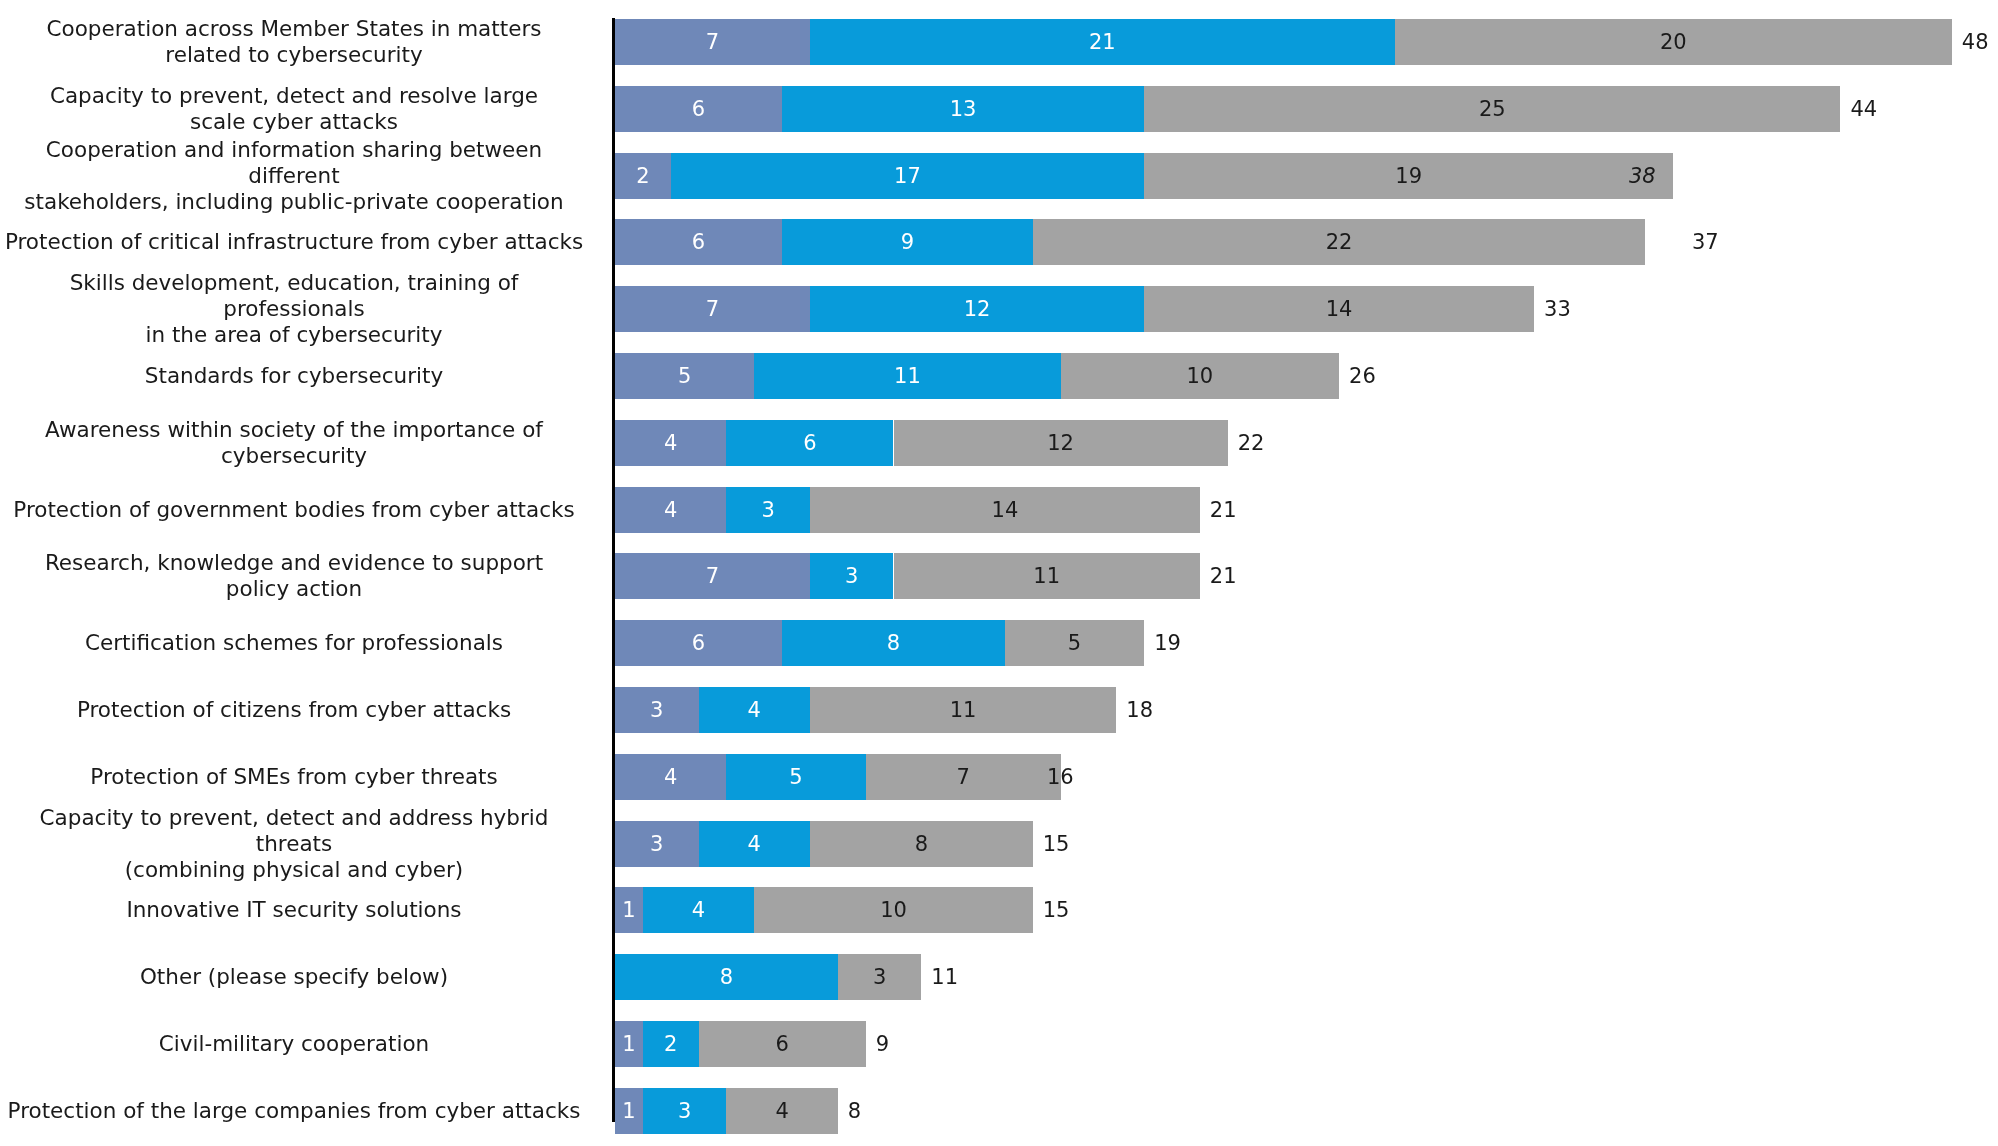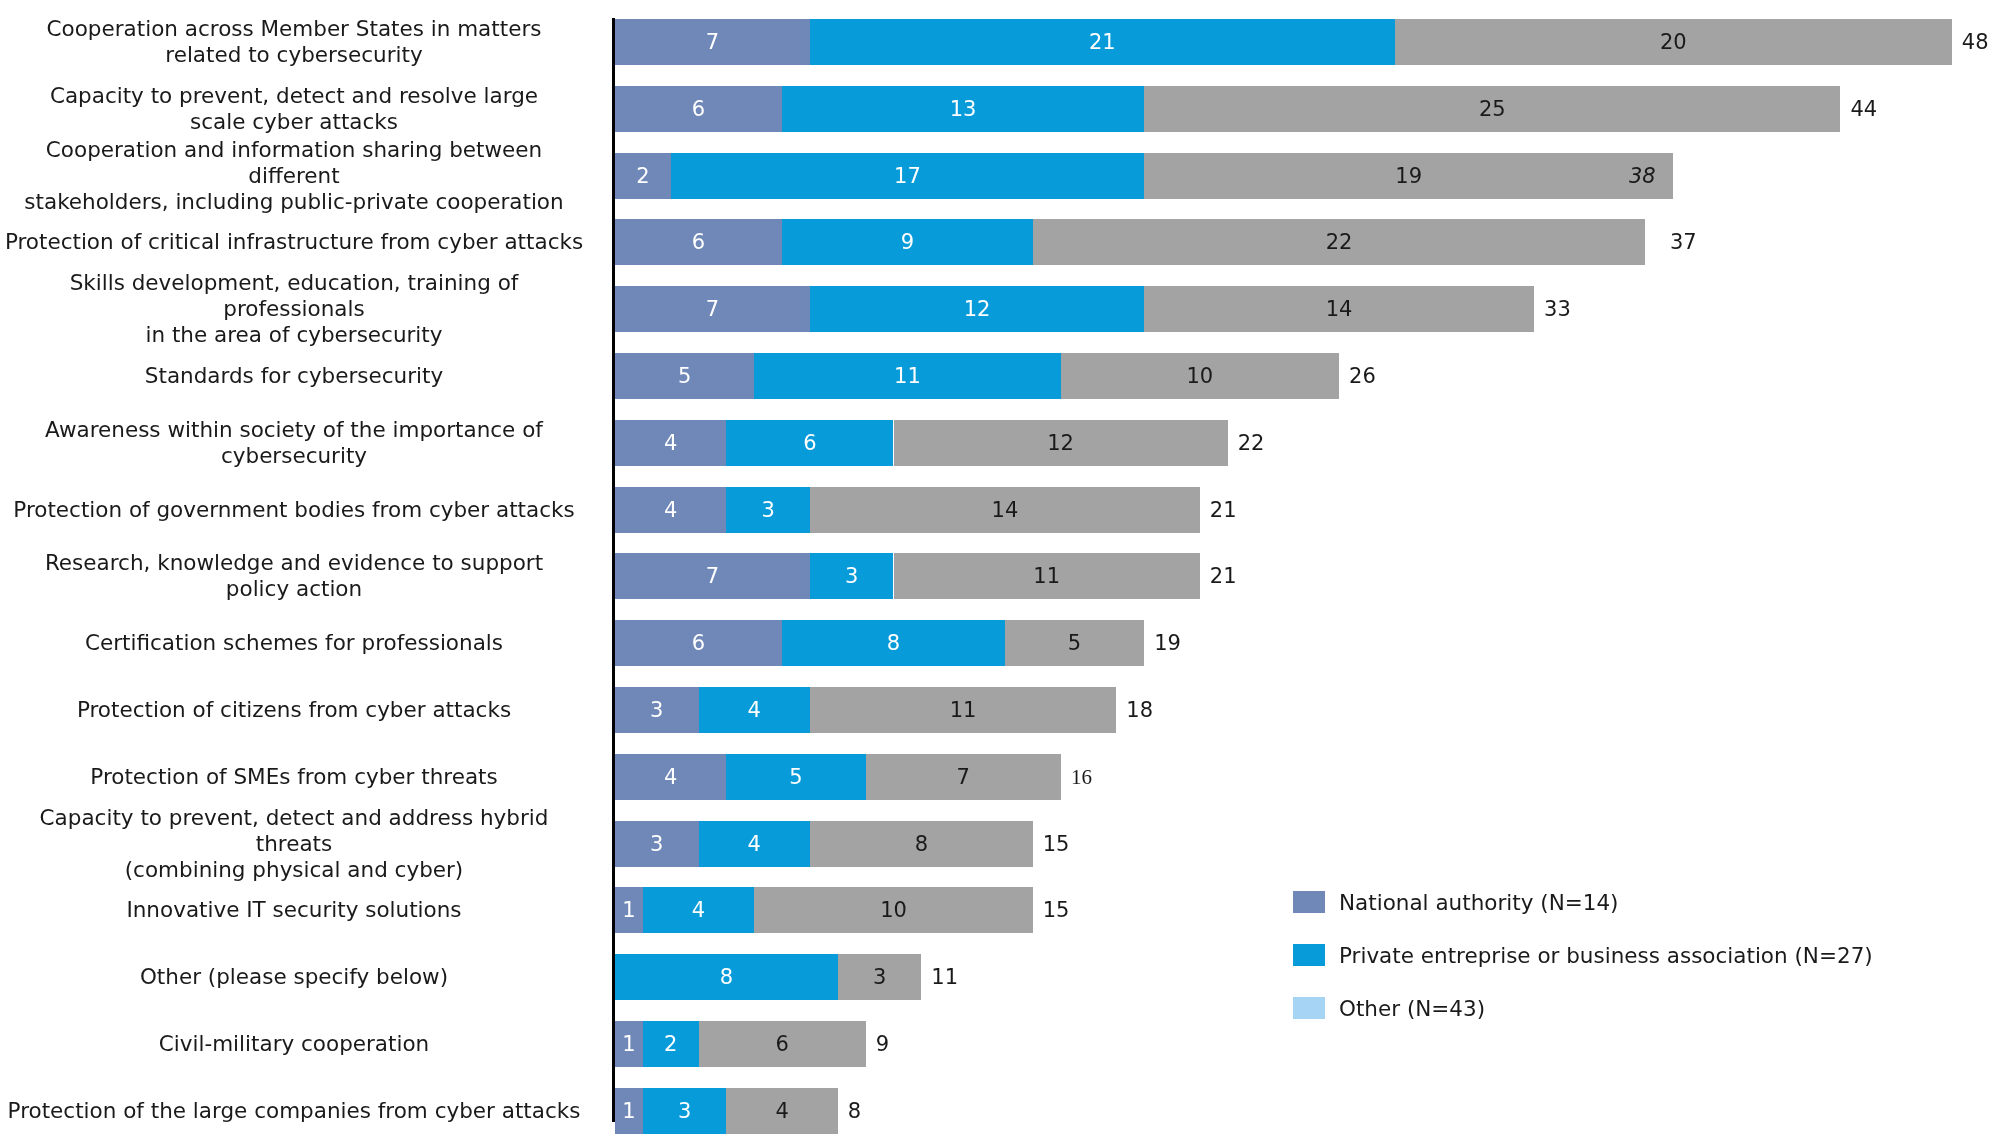--- a/index.html
+++ b/index.html
@@ -144,21 +144,21 @@
         <div class="bar-area" style="width: 1150.45px; height: 46px;">
           <div class="seg s0" style="left: 0px; width: 167.1px;">
             <span class="v">6</span>
           </div>
           <div class="seg s1" style="left: 167.1px; width: 250.65px;">
             <span class="v">9</span>
           </div>
           <div class="seg s2" style="left: 417.75px; width: 612.7px;">
             <span class="v">22</span>
           </div>
-          <div class="total" style="left: 1045px; text-align: center;">37</div>
+          <div class="total" style="left: 1067px; text-align: center;">37</div>
         </div>
       </div>
       <div class="row" style="top: 286.2px;">
         <div class="cat-label">Skills development, education, training of professionals
 in the area of cybersecurity</div>
         <div class="bar-area" style="width: 1039.05px; height: 46px;">
           <div class="seg s0" style="left: 0px; width: 194.95px;">
             <span class="v">7</span>
           </div>
           <div class="seg s1" style="left: 194.95px; width: 334.2px;">
@@ -267,21 +267,21 @@
         <div class="bar-area" style="width: 565.6px; height: 46px;">
           <div class="seg s0" style="left: 0px; width: 111.4px;">
             <span class="v">4</span>
           </div>
           <div class="seg s1" style="left: 111.4px; width: 139.25px;">
             <span class="v">5</span>
           </div>
           <div class="seg s2" style="left: 250.65px; width: 194.95px;">
             <span class="v">7</span>
           </div>
-          <div class="total" style="left: 446px; font-family: Liberation Serif, serif;">16</div>
+          <div class="total" style="left: 422px;">16</div>
         </div>
       </div>
       <div class="row" style="top: 820.6px;">
         <div class="cat-label">Capacity to prevent, detect and address hybrid threats
 (combining physical and cyber)</div>
         <div class="bar-area" style="width: 537.75px; height: 46px;">
           <div class="seg s0" style="left: 0px; width: 83.55px;">
             <span class="v">3</span>
           </div>
           <div class="seg s1" style="left: 83.55px; width: 111.4px;">
@@ -344,27 +344,13 @@
           <div class="seg s1" style="left: 27.85px; width: 83.55px;">
             <span class="v">3</span>
           </div>
           <div class="seg s2" style="left: 111.4px; width: 111.4px;">
             <span class="v">4</span>
           </div>
           <div class="total" style="left: 222.8px;">8</div>
         </div>
       </div>
     </div>
-  <div class="legend" id="legend">
-      <div class="legend-item">
-        <span class="legend-swatch s0"></span>
-        <span class="legend-text">National authority (N=14)</span>
-      </div>
-      <div class="legend-item">
-        <span class="legend-swatch s1"></span>
-        <span class="legend-text">Private entreprise or business association (N=27)</span>
-      </div>
-      <div class="legend-item">
-        <span class="legend-swatch s2"></span>
-        <span class="legend-text">Other (N=43)</span>
-      </div>
-    </div>
 </div>
 
 </body></html>

